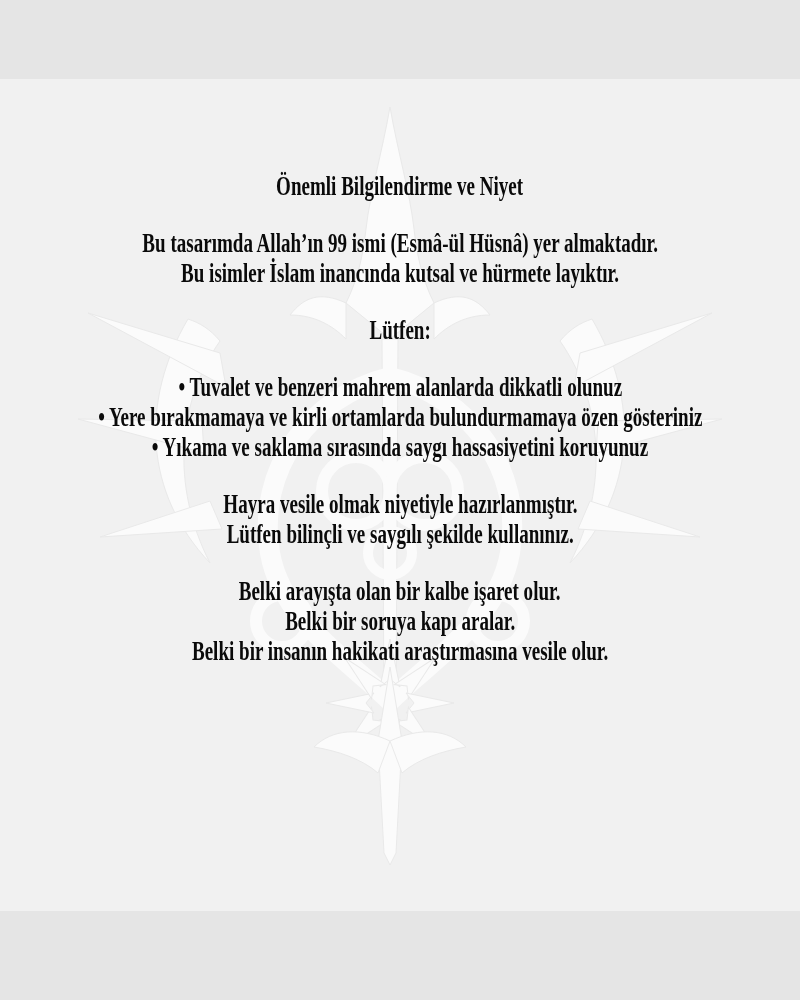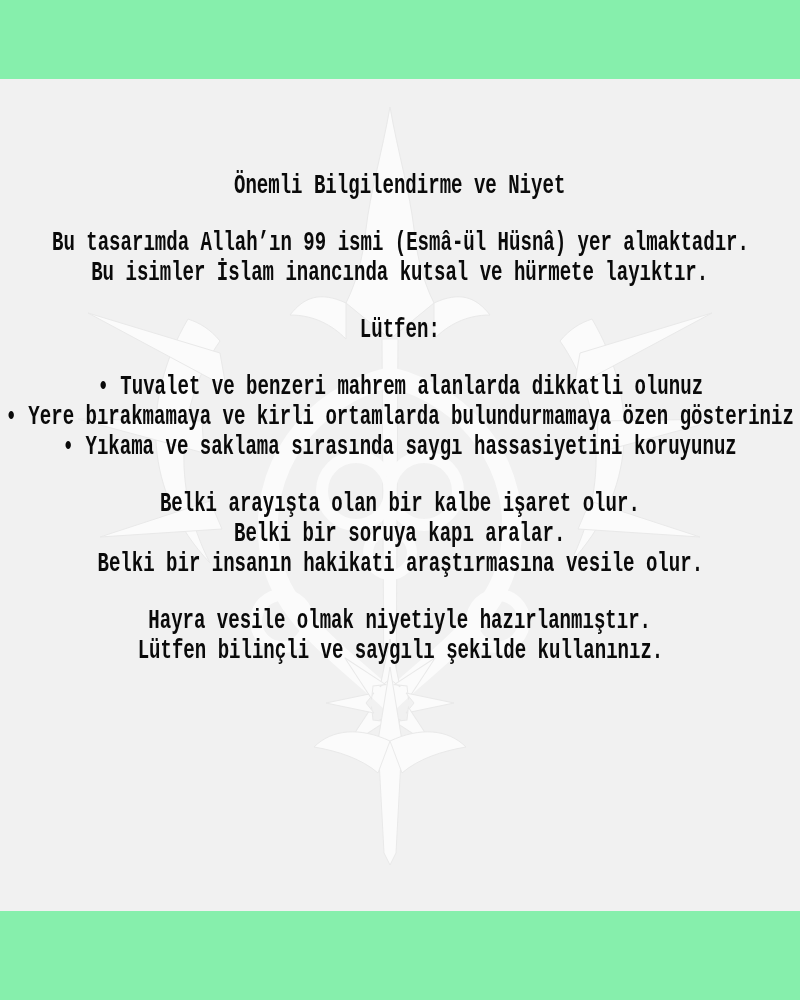--- a/index.html
+++ b/index.html
@@ -1,21 +1,21 @@
 <!DOCTYPE html>
 <html lang="tr"><head>
 <meta charset="utf-8">
 <style>
   html,body { margin:0; padding:0; }
   .page {
     position:relative;
     width:800px; height:1000px;
-    background:#86efac;
+    background:#e5e5e5;
     overflow:hidden;
-    font-family:Liberation Mono, monospace;
+    font-family:Liberation Serif, serif;
   }
   .panel {
     position:absolute;
     left:0; top:79px;
     width:800px; height:832px;
     background:#f1f1f1;
     overflow:hidden;
   }
   .watermark {
     position:absolute;
@@ -117,25 +117,25 @@
       </div>
 
       <div class="block">
         <span class="line">• Tuvalet ve benzeri mahrem alanlarda dikkatli olunuz</span>
         <span class="line">• Yere bırakmamaya ve kirli ortamlarda bulundurmamaya özen gösteriniz</span>
         <span class="line">• Yıkama ve saklama sırasında saygı hassasiyetini koruyunuz</span>
       </div>
 
 
       <div class="block">
+        <span class="line">Hayra vesile olmak niyetiyle hazırlanmıştır.</span>
+        <span class="line">Lütfen bilinçli ve saygılı şekilde kullanınız.</span>
+      </div>
+
+      <div class="block">
         <span class="line">Belki arayışta olan bir kalbe işaret olur.</span>
         <span class="line">Belki bir soruya kapı aralar.</span>
         <span class="line">Belki bir insanın hakikati araştırmasına vesile olur.</span>
-      </div>
-
-      <div class="block">
-        <span class="line">Hayra vesile olmak niyetiyle hazırlanmıştır.</span>
-        <span class="line">Lütfen bilinçli ve saygılı şekilde kullanınız.</span>
       </div>
 
     </div>
   </div>
 </div>
 
 </body></html>

